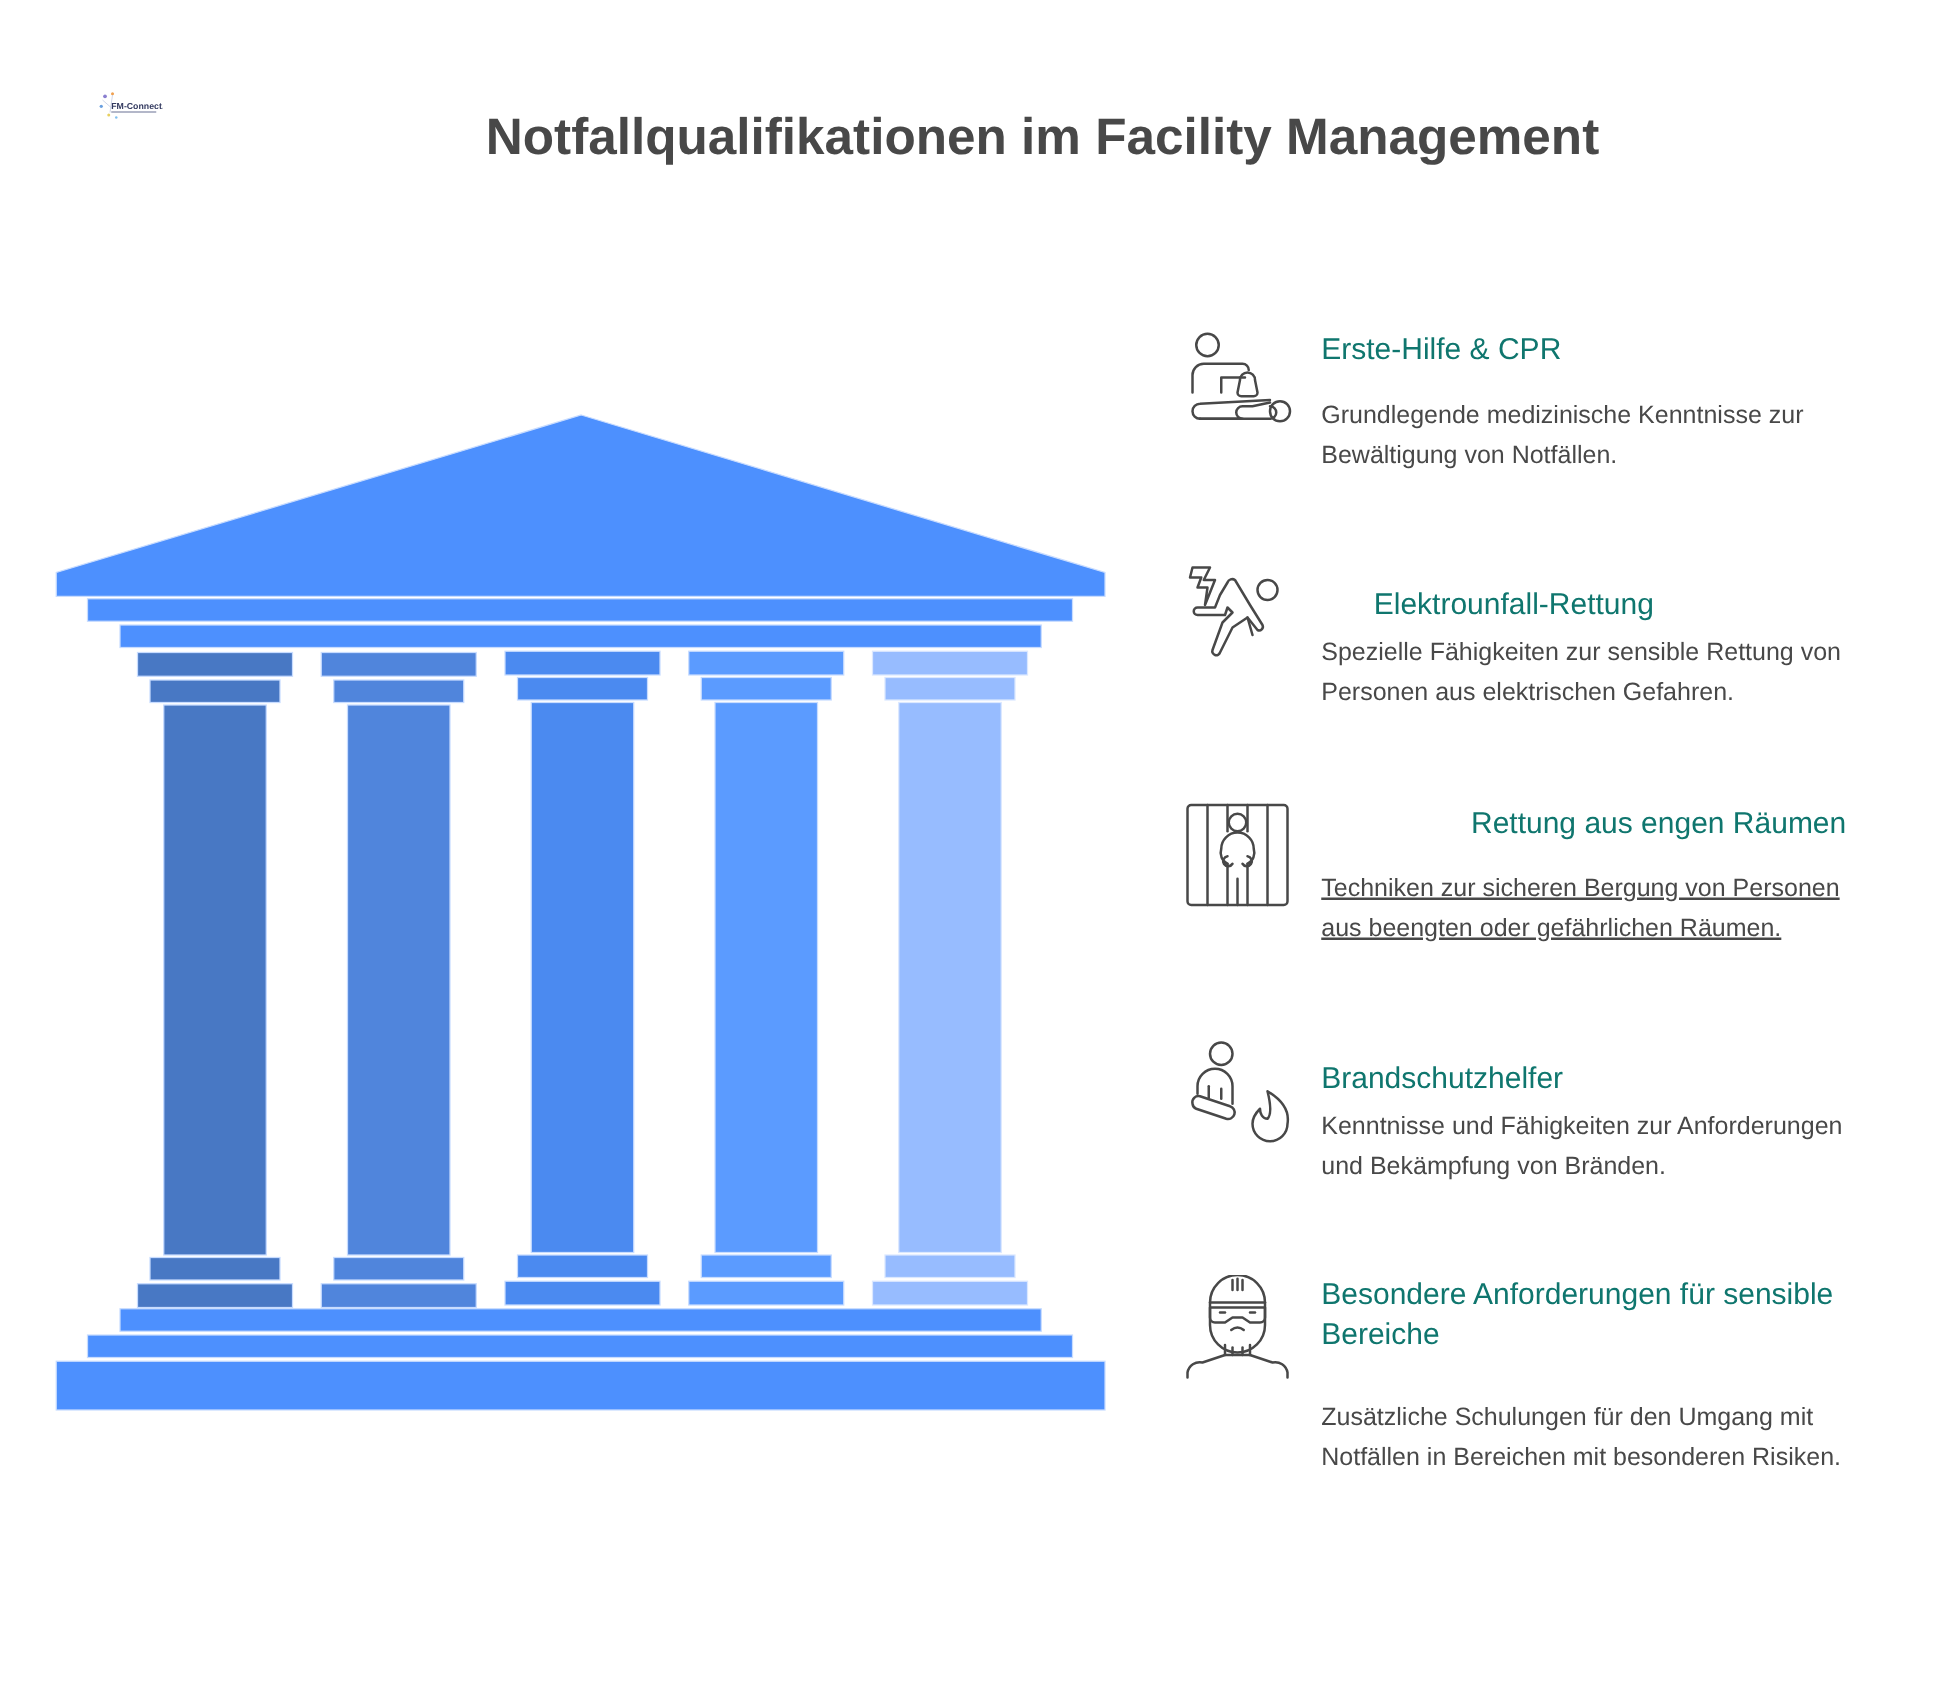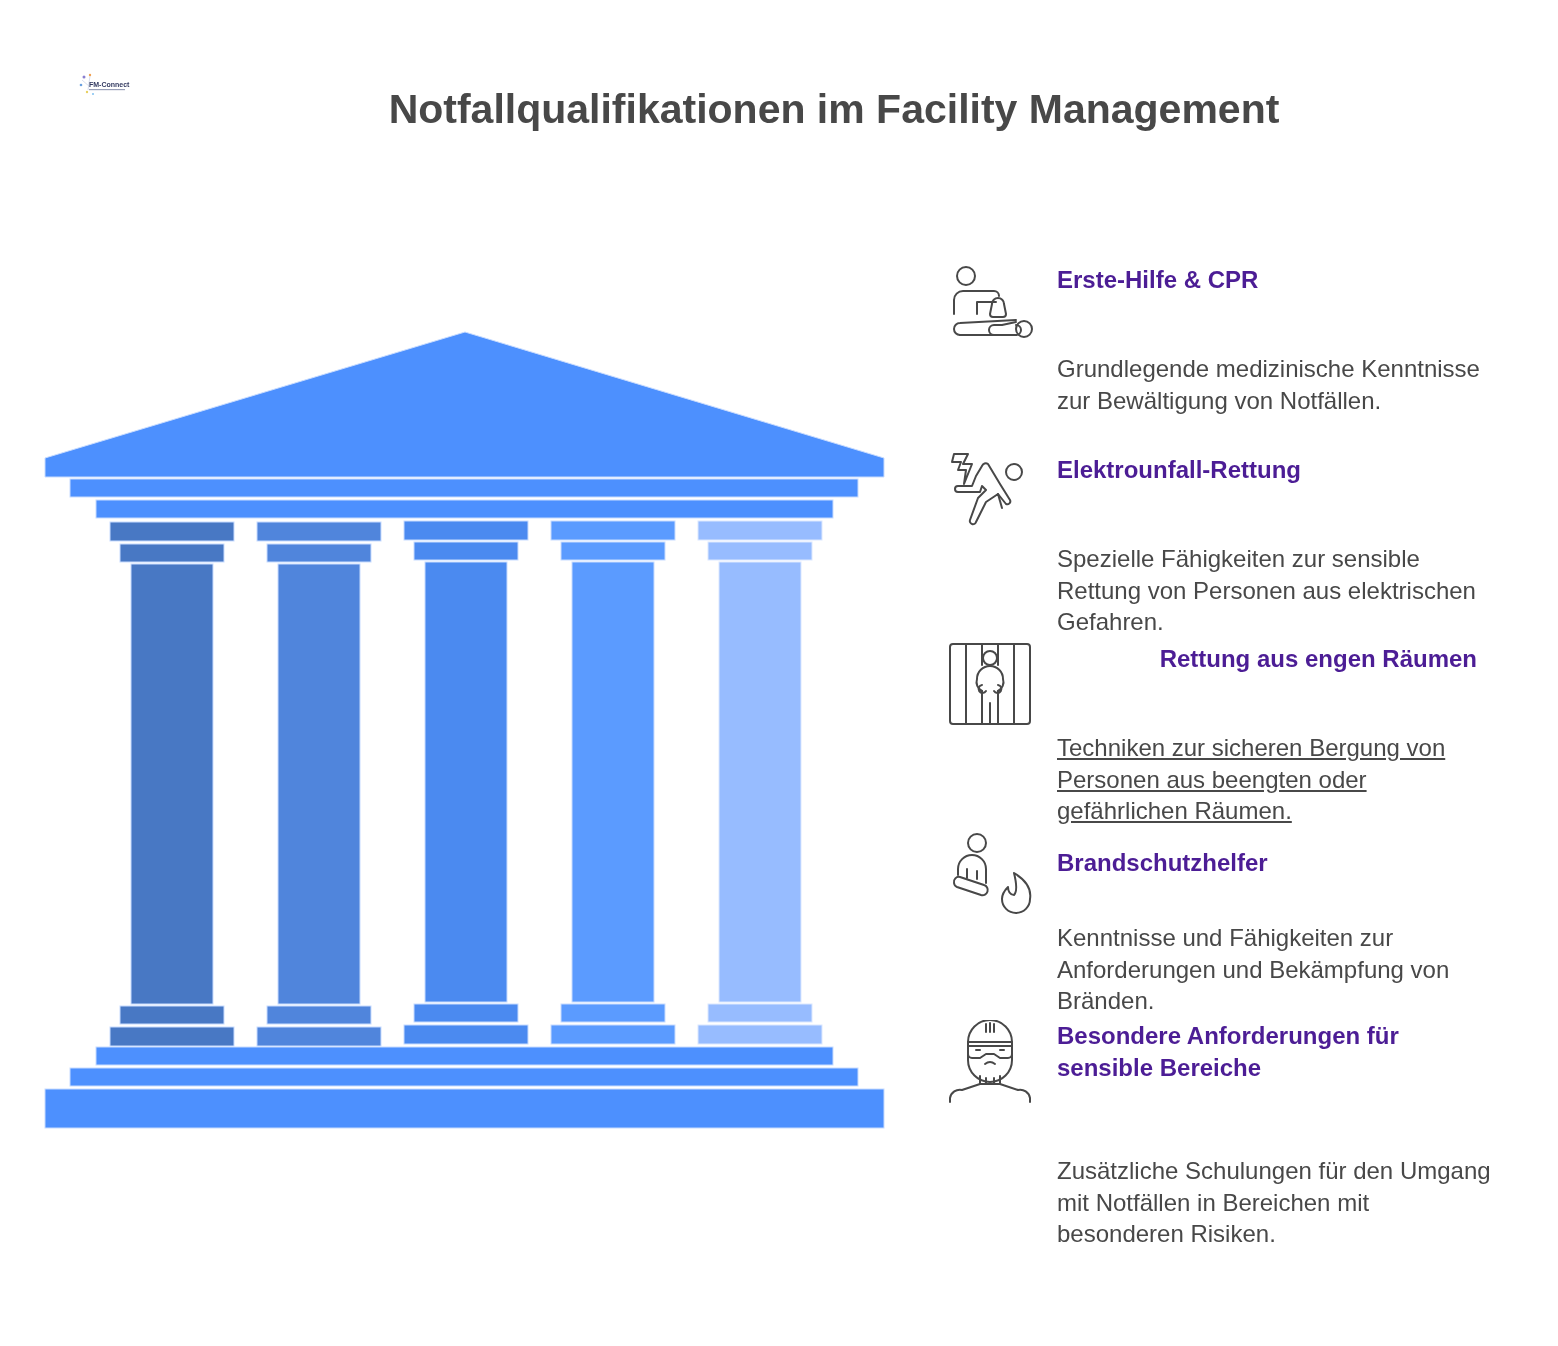--- a/index.html
+++ b/index.html
@@ -5,23 +5,23 @@
   html, body { margin: 0; padding: 0; background: #ffffff; }
   body { width: 1558px; height: 1346px; position: relative; overflow: hidden;
          font-family: "Liberation Sans", "DejaVu Sans", sans-serif; color: #484848; }
   .logo { position: absolute; left: 78px; top: 72px; width: 52px; height: 26px; }
   .title { position: absolute; left: 0; width: 1668px; top: 86px; text-align: center;
            font-size: 41px; font-weight: bold; color: #484848; letter-spacing: 0px; }
   .temple { position: absolute; left: 0; top: 0; }
   .item { position: absolute; left: 946px; width: 560px; }
   .item .icon { position: absolute; left: 0; top: 0; width: 90px; height: 90px; }
   .item .heading { position: absolute; left: 111px; top: 0; width: 420px;
-                   font-size: 24px; font-weight: bold; color: #4c1d95; line-height: 32px; }
+                   font-size: 24px; font-weight: normal; color: #0f766e; line-height: 32px; }
   .item .desc { position: absolute; left: 111px; width: 440px;
-                font-size: 24px; color: #484848; line-height: 31.5px; margin-top: 36px; }
+                font-size: 20px; color: #484848; line-height: 31.5px; }
   svg.ico { stroke: #484848; stroke-width: 2; fill: none; stroke-linecap: round; stroke-linejoin: round; }
 </style>
 </head>
 <body>
 
 <div class="logo">
   <svg width="52" height="26" viewBox="0 0 52 26">
     <circle cx="6" cy="5" r="1.5" fill="#8a7fd0"></circle>
     <circle cx="12" cy="3" r="1.2" fill="#f0a050"></circle>
     <circle cx="3" cy="13" r="1.3" fill="#6aa0e0"></circle>
@@ -110,21 +110,21 @@
 
 <div class="item" style="top:452px;">
   <div class="icon">
     <svg class="ico" width="90" height="90" viewBox="0 0 90 90">
       <path d="M8 2 H22 L17 12 H26 L18 32 L20 18 H12 L15 10 H6 Z"></path>
       <circle cx="68" cy="20" r="8"></circle>
       <path d="M36 14 a4 4 0 0 1 6 -2 L54 32 L64 48 a3 3 0 0 1 -4 4 L52 42 L40 50 L30 70 a3 3 0 0 1 -6 -2 L32 46 L40 38 L36 34 L34 40 H12 a3 3 0 0 1 0 -6 h14 L30 24 Z"></path>
       <path d="M52 42 L56 56"></path>
     </svg>
   </div>
-  <div class="heading" style="top:2px;">Elektrounfall-Rettung</div>
+  <div class="heading" style="top:16px;margin-left:42px;">Elektrounfall-Rettung</div>
   <div class="desc" style="top:55px;">Spezielle Fähigkeiten zur sensible Rettung von Personen aus elektrischen Gefahren.</div>
 </div>
 
 <div class="item" style="top:641px;">
   <div class="icon">
     <svg class="ico" width="90" height="90" viewBox="0 0 90 90">
       <rect x="4" y="3" width="80" height="80" rx="3"></rect>
       <line x1="20" y1="3" x2="20" y2="83"></line>
       <line x1="36" y1="3" x2="36" y2="24"></line>
       <line x1="52" y1="3" x2="52" y2="24"></line>

